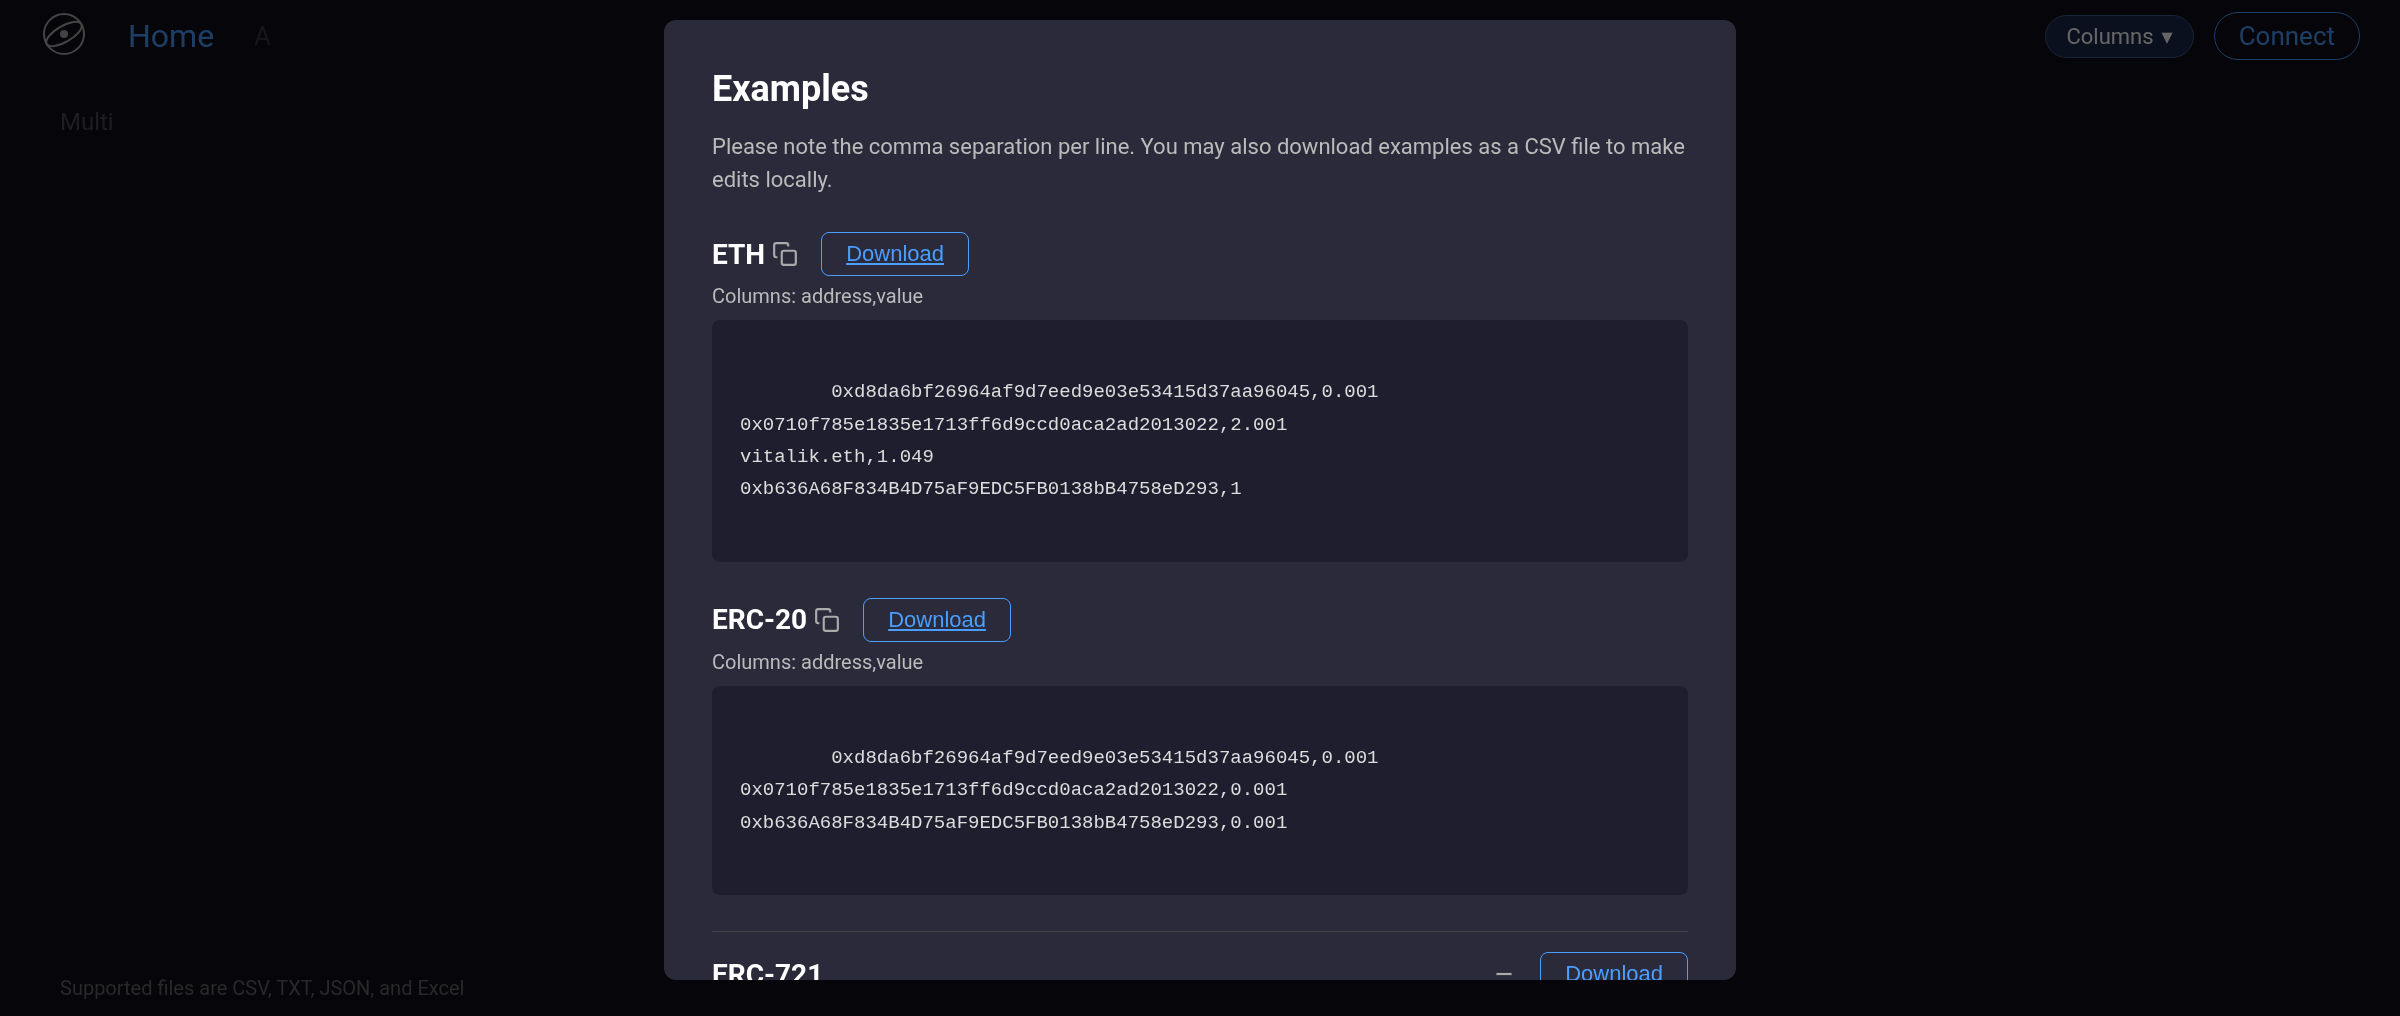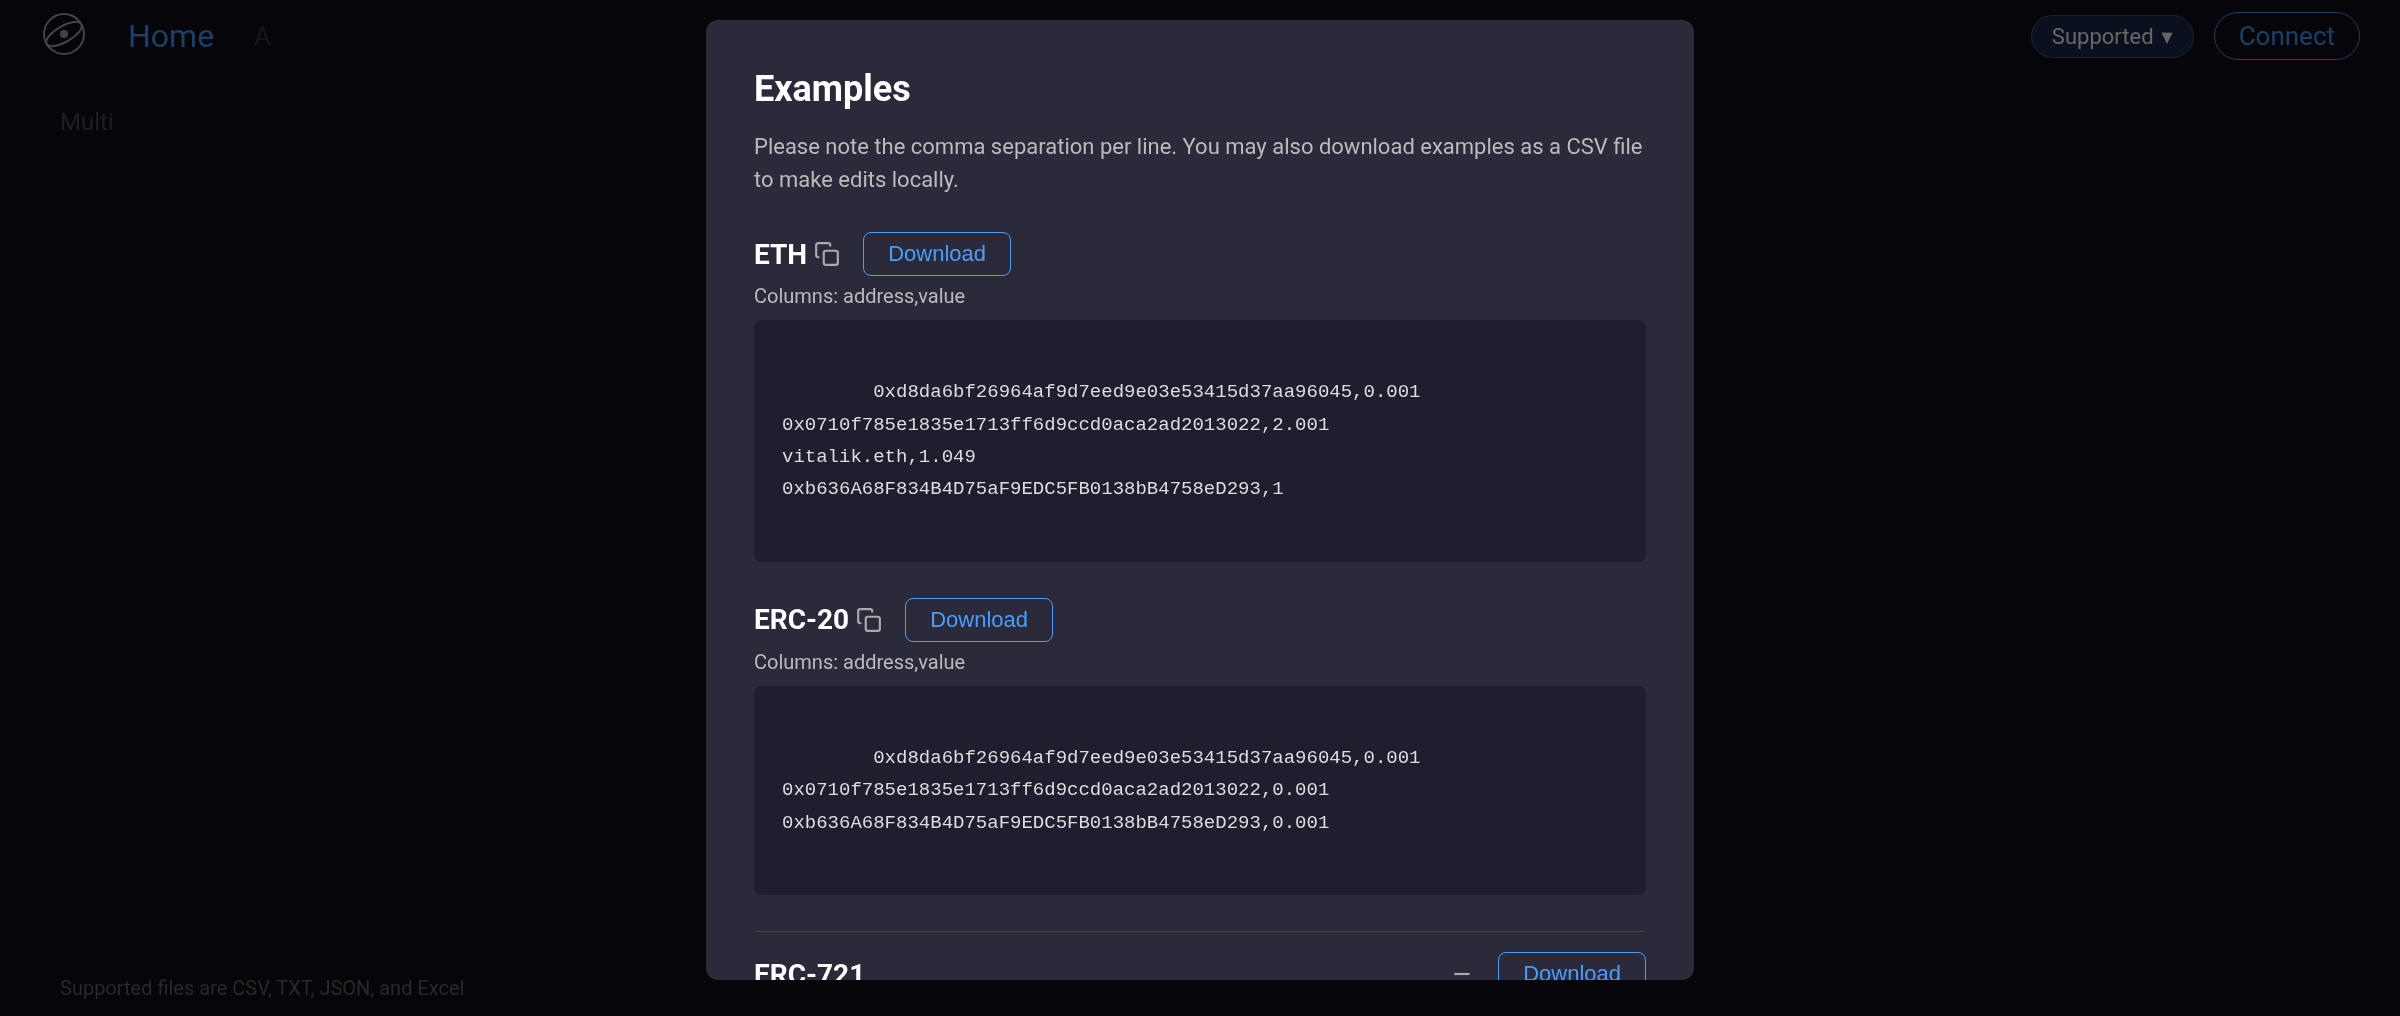--- a/index.html
+++ b/index.html
@@ -102,21 +102,21 @@
       align-items: flex-start;
       justify-content: center;
       z-index: 100;
       padding-top: 20px;
     }
 
     
     .modal {
       background: #2a2a3a;
       border-radius: 12px;
-      width: 988px;
+      width: 1072px;
       max-height: 960px;
       overflow-y: auto;
       padding: 48px 48px 36px 48px;
       position: relative;
       scrollbar-width: thin;
       scrollbar-color: #555 #333;
     }
 
     .modal::-webkit-scrollbar { width: 8px; }
     .modal::-webkit-scrollbar-track { background: #333; }
@@ -179,20 +179,21 @@
 
     .download-btn {
       background: transparent;
       border: 1px solid #4a9eff;
       color: #4a9eff;
       border-radius: 8px;
       padding: 8px 24px;
       font-size: 22px;
       cursor: pointer;
       font-weight: 500;
+      text-decoration: underline;
     }
 
     .section-columns {
       color: #bbb;
       font-size: 20px;
       margin-bottom: 12px;
     }
 
     .code-box {
       background: #1e1e2e;
@@ -240,21 +241,21 @@
       <circle cx="24" cy="24" r="20" stroke="#aaa" stroke-width="2" fill="none"></circle>
       <ellipse cx="24" cy="24" rx="20" ry="8" stroke="#aaa" stroke-width="2" fill="none" transform="rotate(-30 24 24)"></ellipse>
       <circle cx="24" cy="24" r="4" fill="#aaa"></circle>
     </svg>
   </div>
   <a class="navbar-link">Home</a>
   <span style="color:#666;font-size:26px;opacity:0.5">A</span>
 
   <div class="navbar-right">
     <div class="navbar-ethereum">
-      <span>Supported</span>
+      <span>Columns</span>
       <span>▾</span>
     </div>
     <div class="navbar-connect">Connect</div>
   </div>
 </nav>
 
 <div class="page-content">
   <div class="page-subtitle">Multi</div>
 </div>
 

